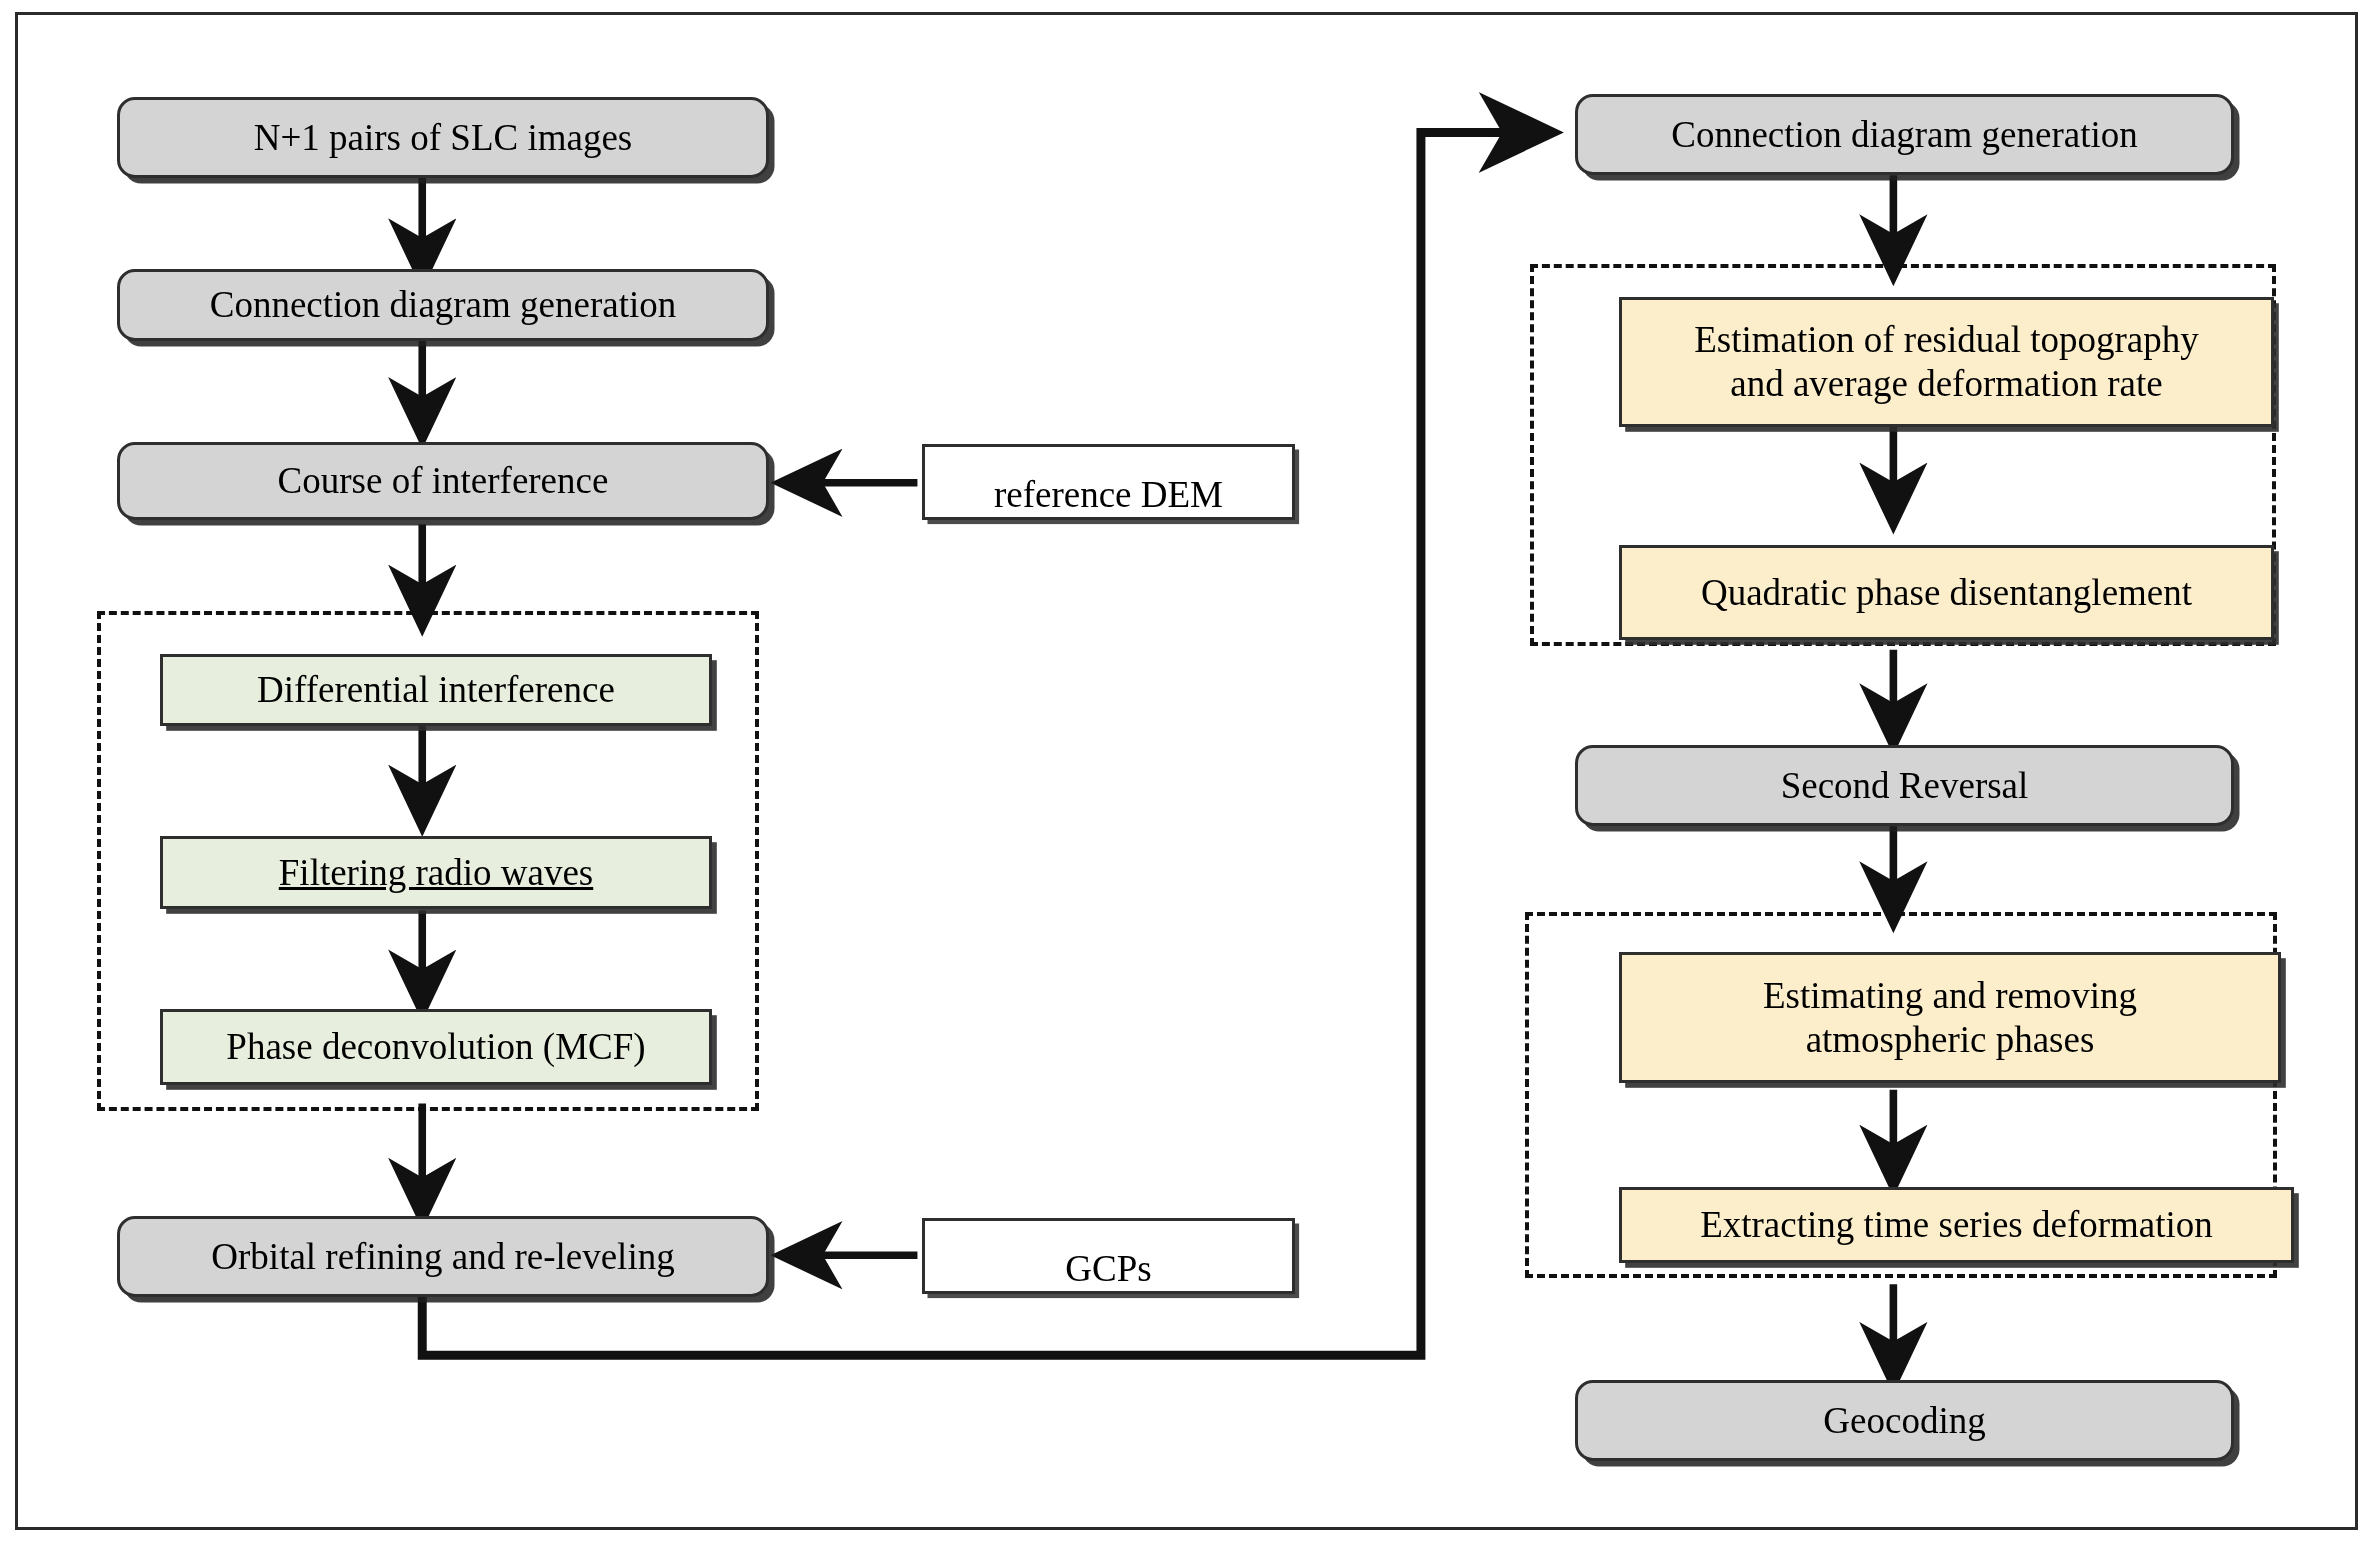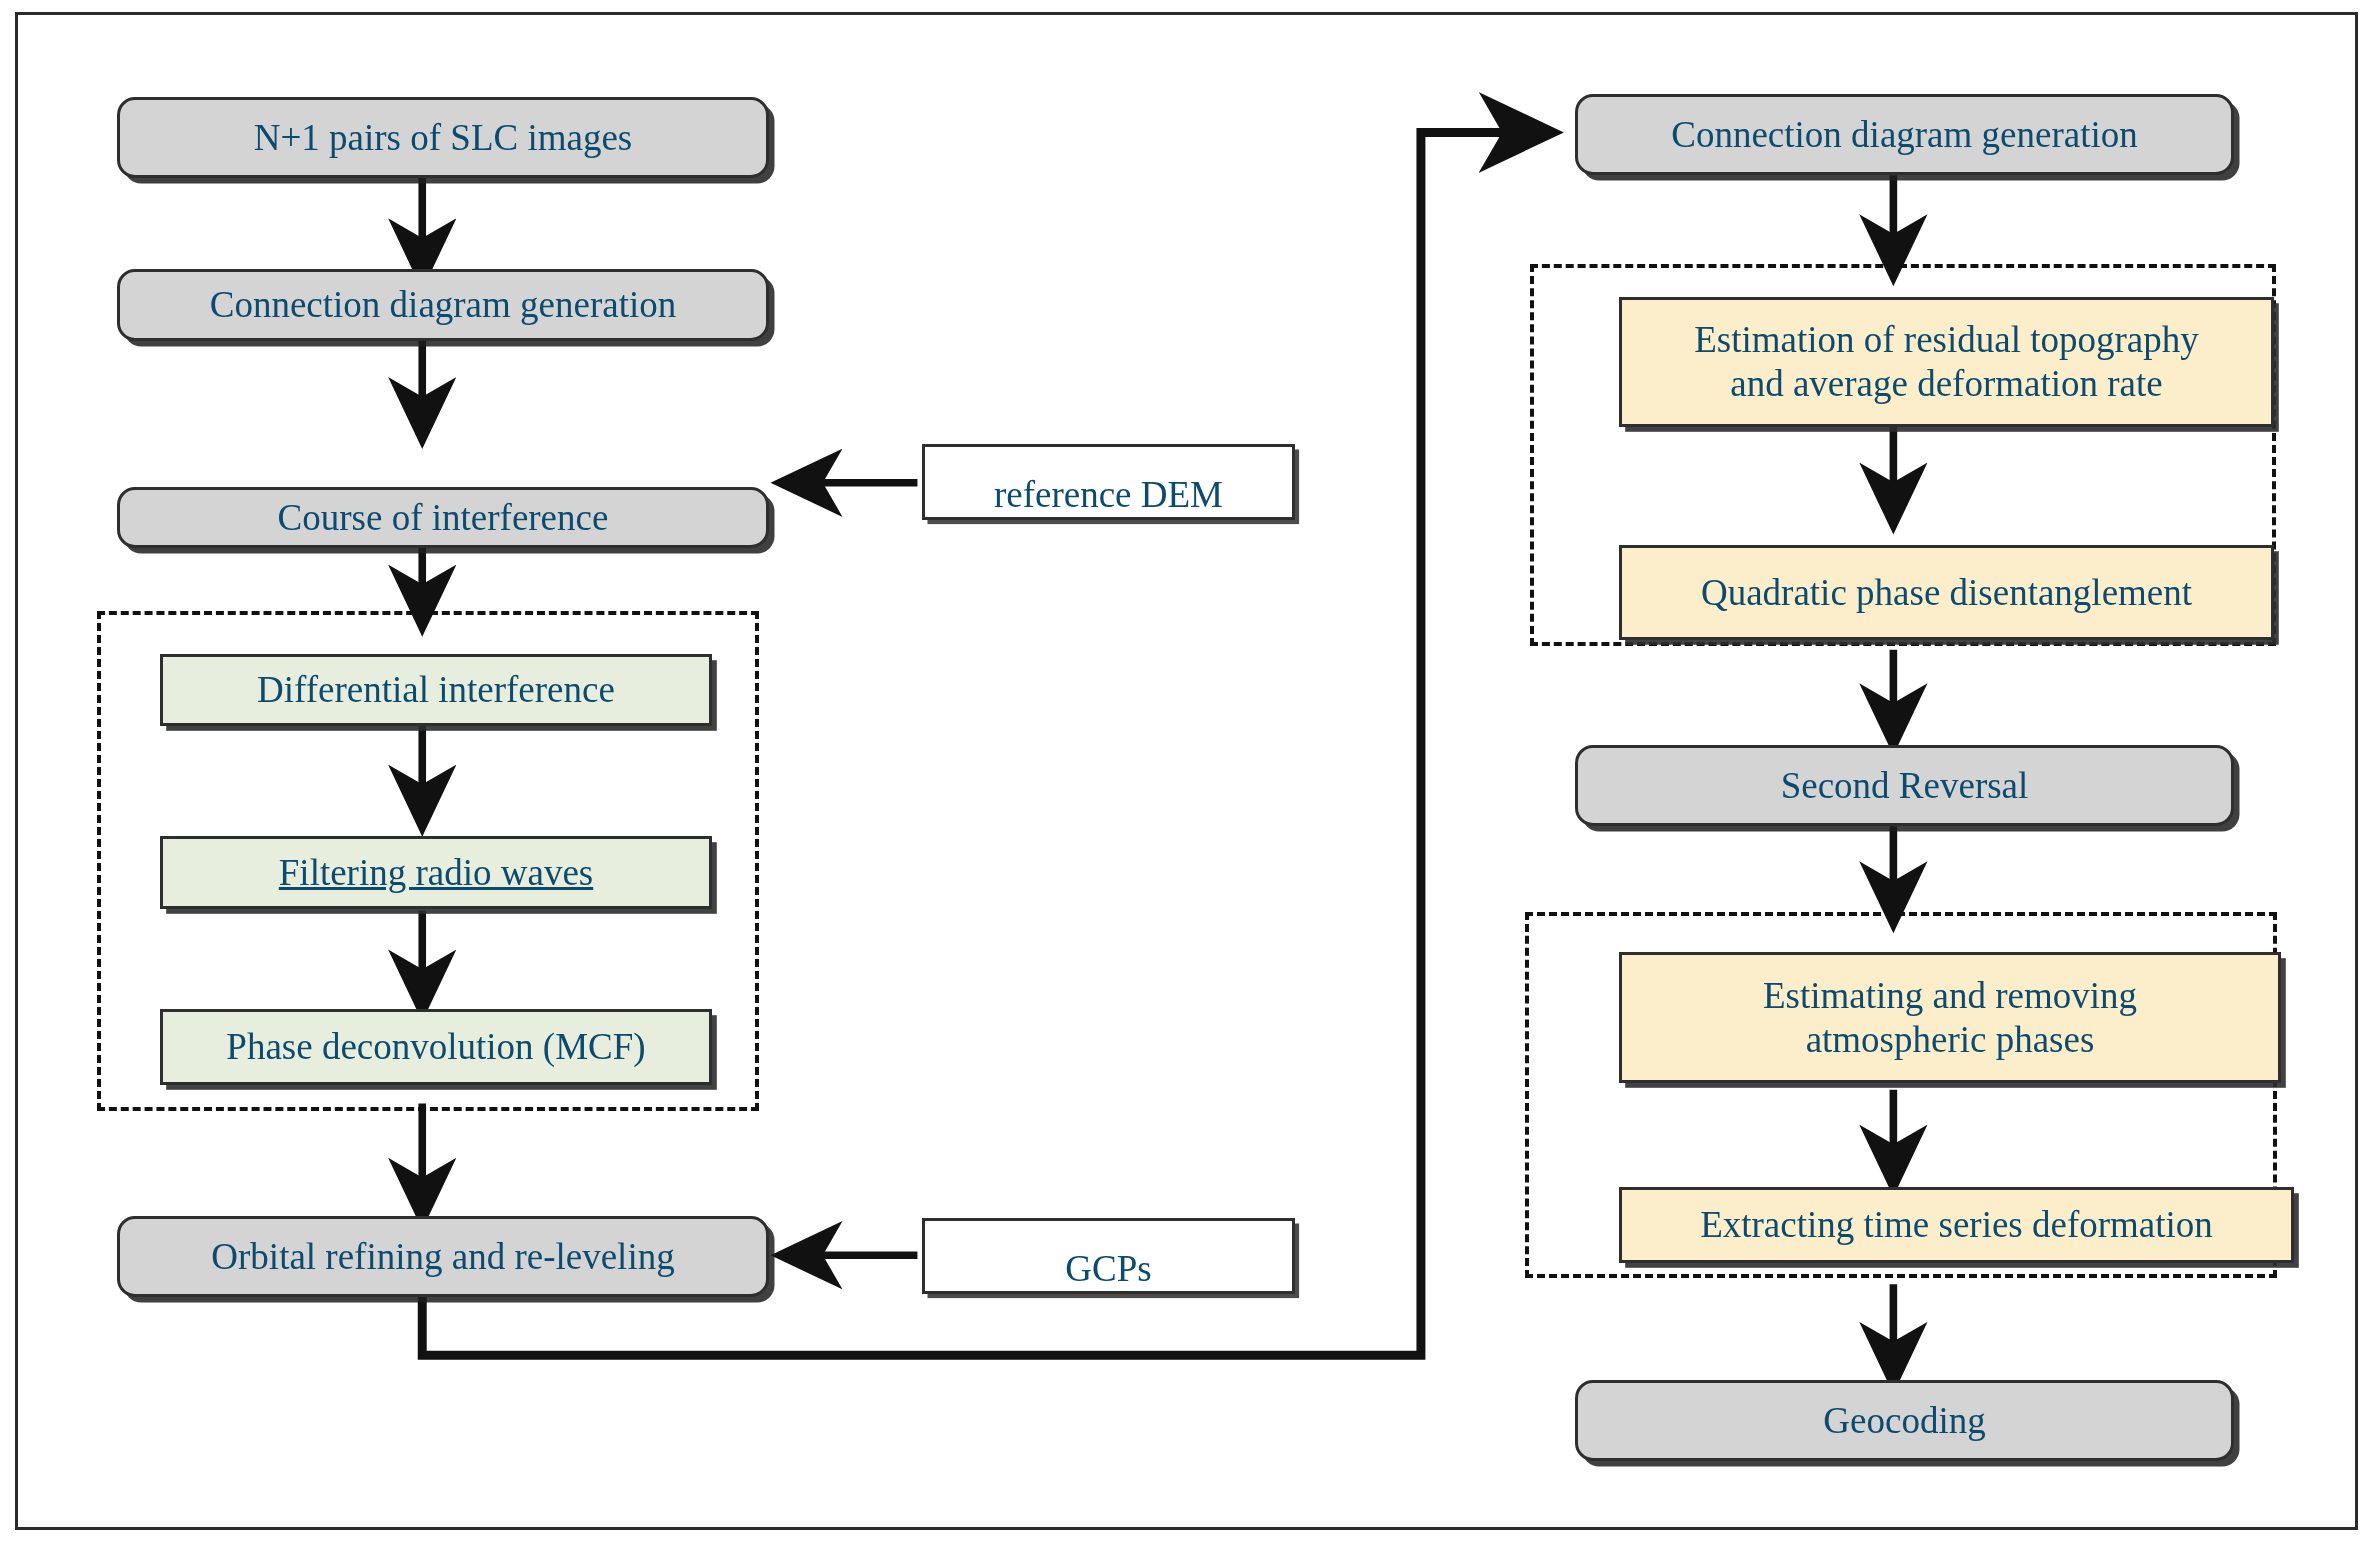--- a/index.html
+++ b/index.html
@@ -41,21 +41,21 @@
     background: transparent;
   }
   
   .node {
     position: absolute;
     box-sizing: border-box;
     display: flex;
     align-items: center;
     justify-content: center;
     text-align: center;
-    color: #0c4a6e;
+    color: #000000;
     line-height: 1.18;
     font-size: 37px;
     padding: 0 11px;
   }
   .node-gray {
     background: #d4d4d4;
     border: 3.4px solid #2e2e2e;
     border-radius: 18px;
     box-shadow: 6.2px 6.2px 0 -0.7px rgba(30,30,30,0.85);
   }
@@ -127,21 +127,21 @@
   <div class="dashgroup" style="left:1525px; top:912px; width:752px; height:366px;"></div>
 
   <div class="node node-gray" style="left:117px; top:97px; width:652px; height:81px;">
     <span class="node-label">N+1 pairs of SLC images</span>
   </div>
 
   <div class="node node-gray" style="left:117px; top:269px; width:652px; height:72px;">
     <span class="node-label">Connection diagram generation</span>
   </div>
 
-  <div class="node node-gray" style="left:117px; top:442px; width:652px; height:61px;margin-top:45px;">
+  <div class="node node-gray" style="left:117px; top:442px; width:652px; height:78px;">
     <span class="node-label">Course of interference</span>
   </div>
 
   <div class="node node-white" style="left:922px; top:444px; width:373px; height:76px;">
     <span class="node-label">reference DEM</span>
   </div>
 
   <div class="node node-green" style="left:160px; top:654px; width:552px; height:72px;">
     <span class="node-label">Differential interference</span>
   </div>

